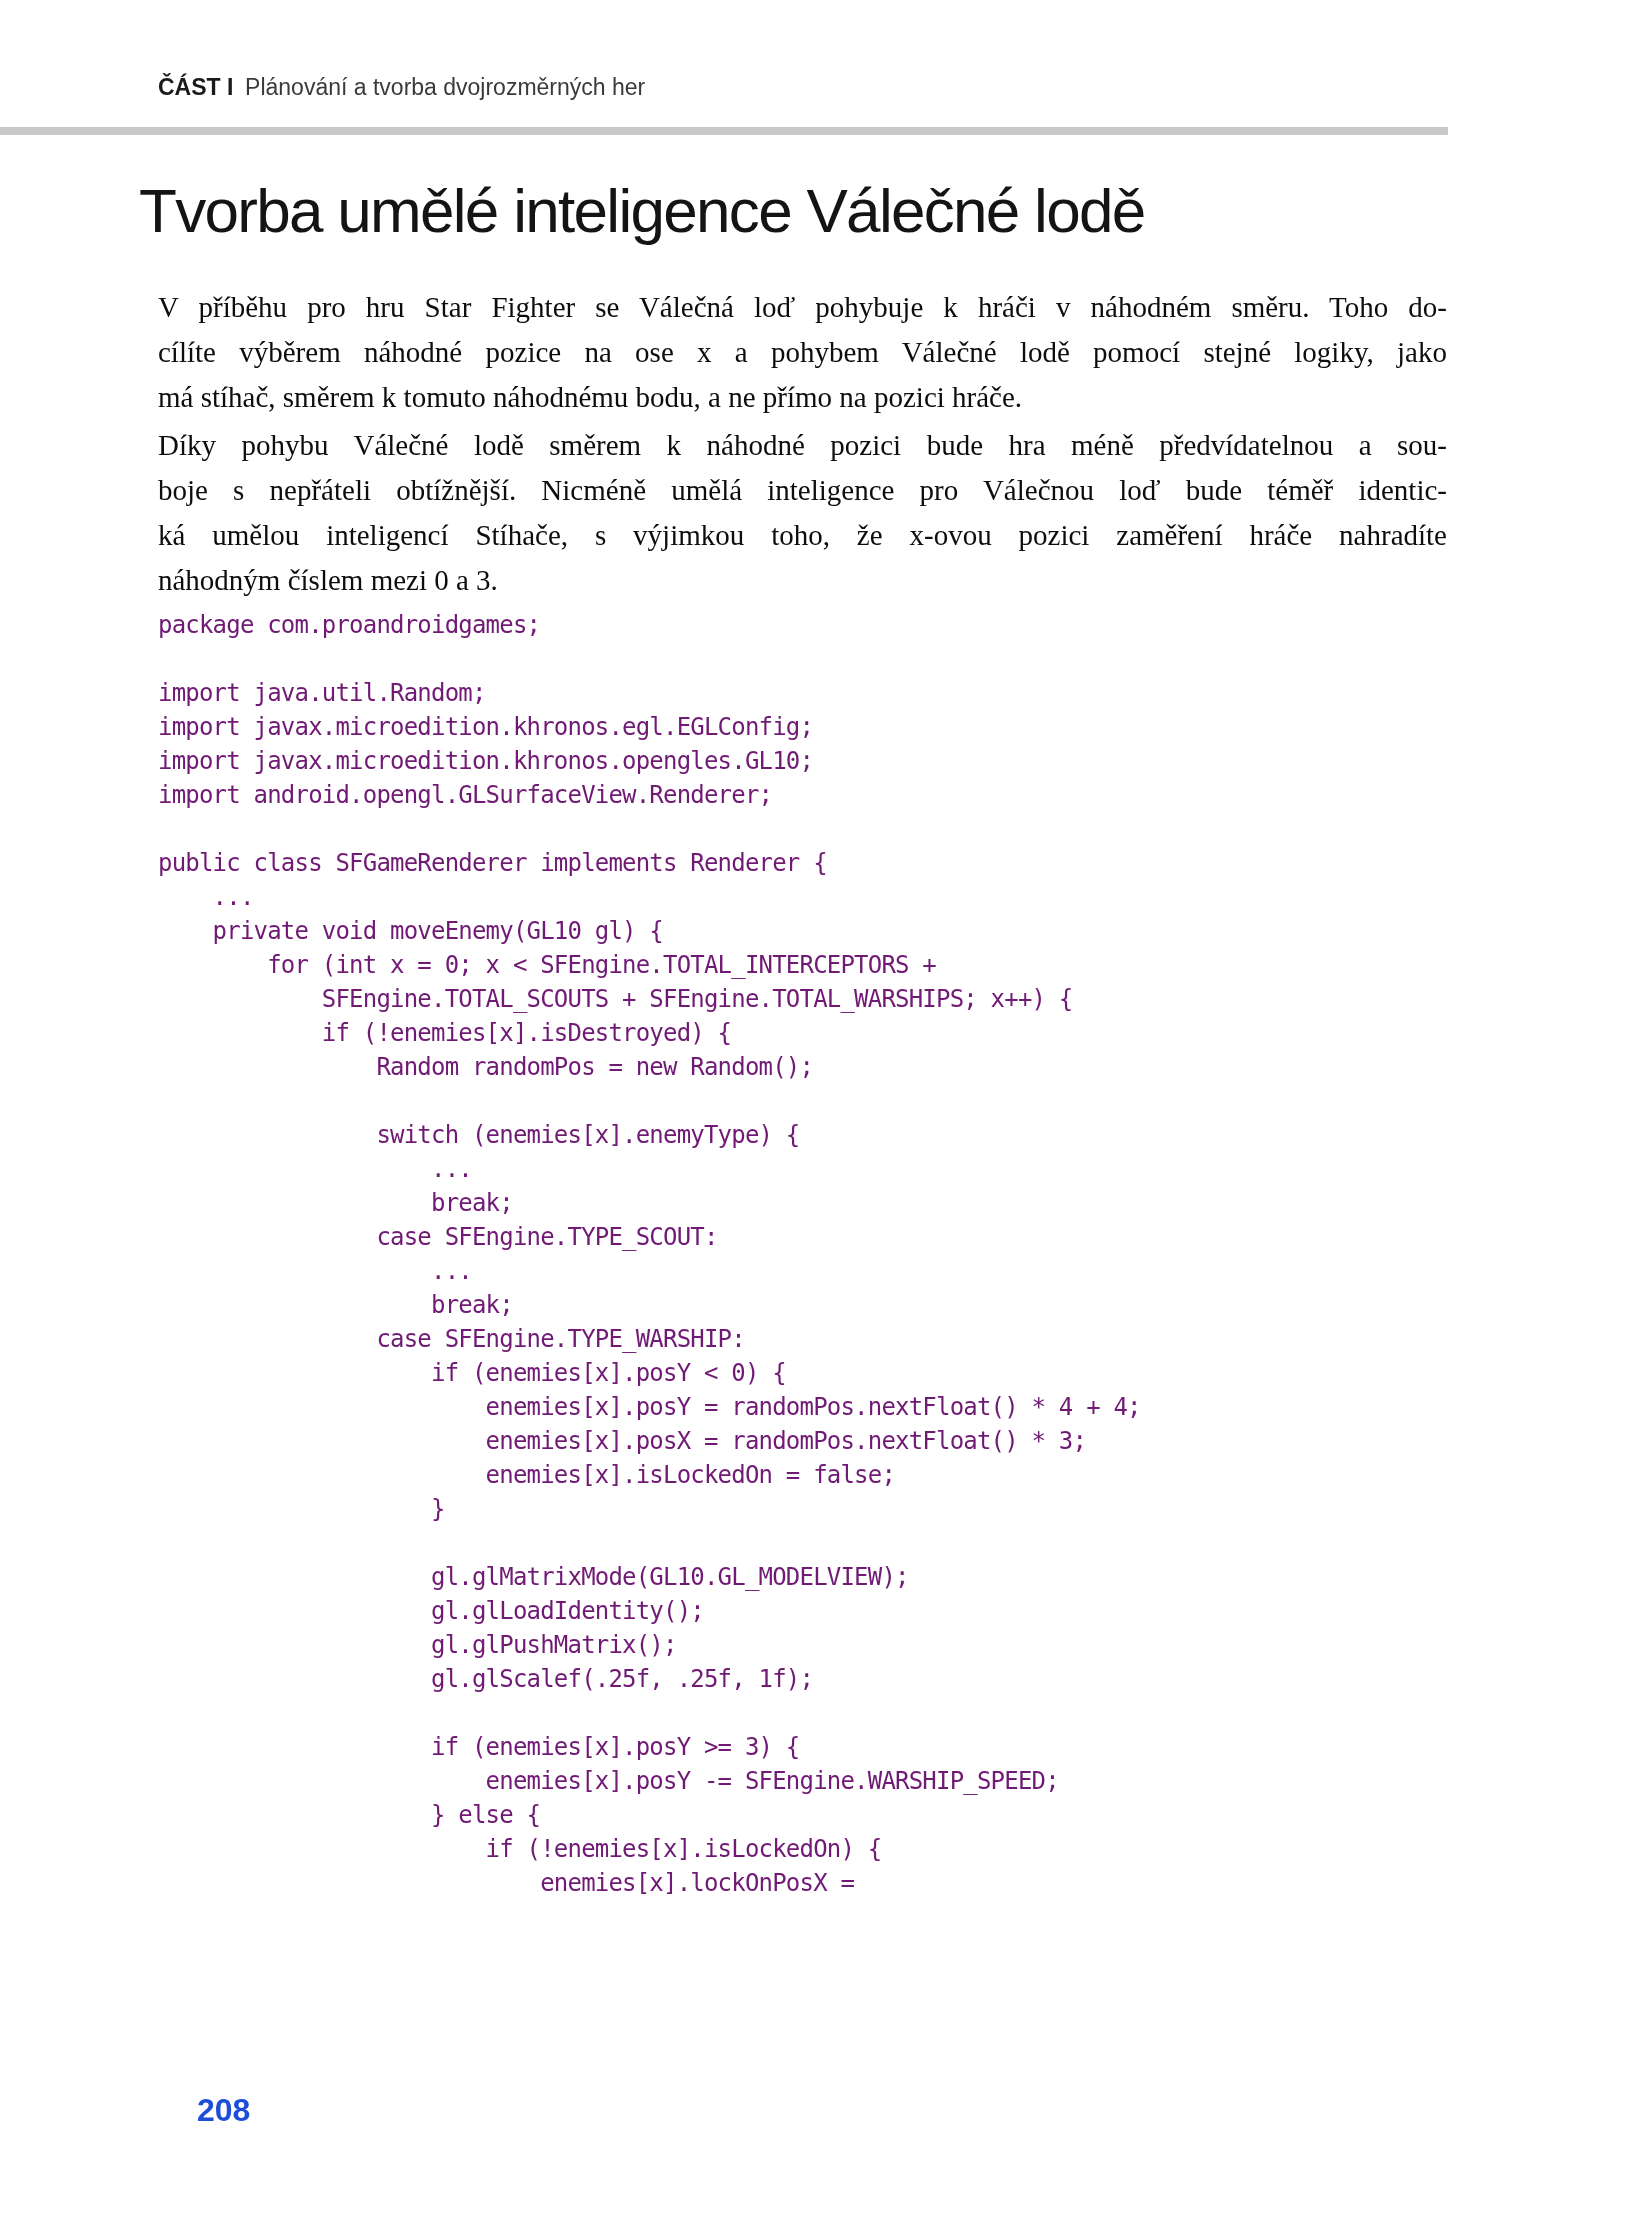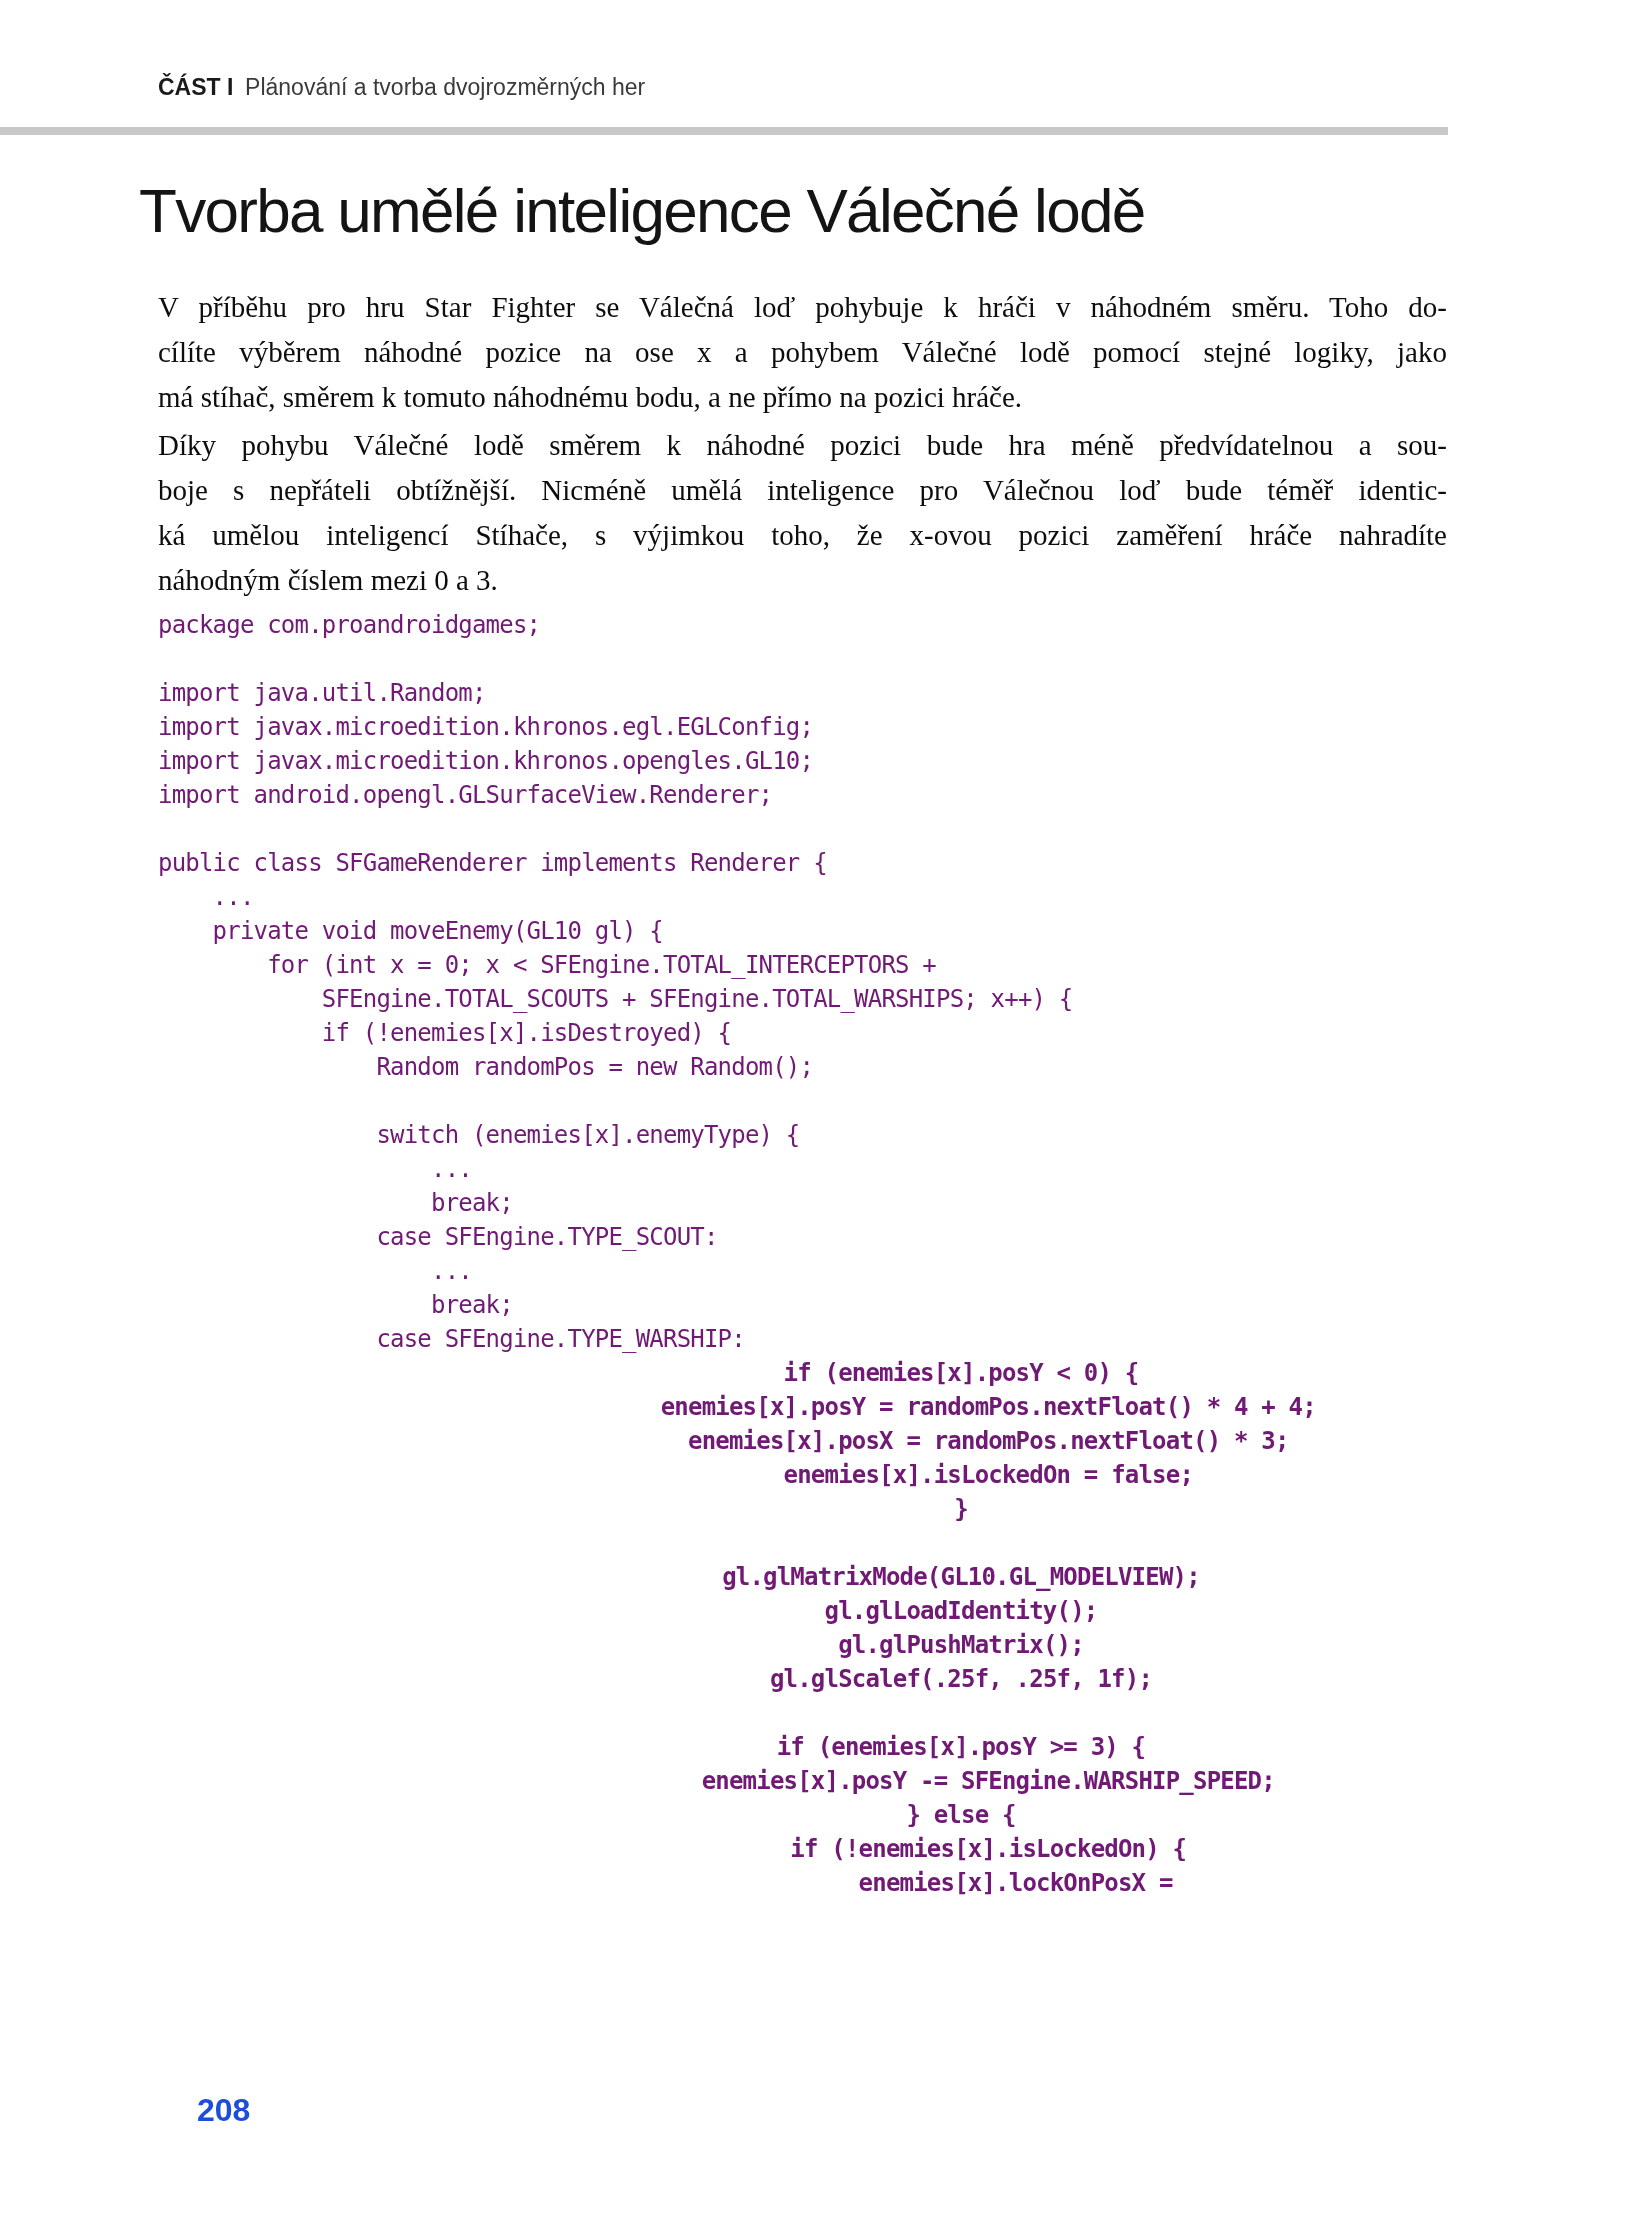--- a/index.html
+++ b/index.html
@@ -31,21 +31,21 @@
   .para-2 { top:423px; }
   .p-line { text-align:justify; text-align-last:justify; }
   .p-line.no-just { text-align-last:left; }
   .code-block {
     position:absolute; left:158px; top:608px; width:1333px;
     font-family:"DejaVu Sans Mono", monospace;
     font-size:24px; line-height:34px; letter-spacing:-0.8px;
     color:#701a75;
   }
   .code-line { white-space:pre; min-height:34px; }
-  .code-line.bold { font-weight:bold;text-align:center; }
+  .code-line.bold { font-weight:normal; }
   .page-number {
     position:absolute; left:197px; top:2092px;
     font-size:32px; font-weight:bold; color:#1d4ed8;
   }
 </style>
 </head>
 <body>
 
 <div class="page">
 

